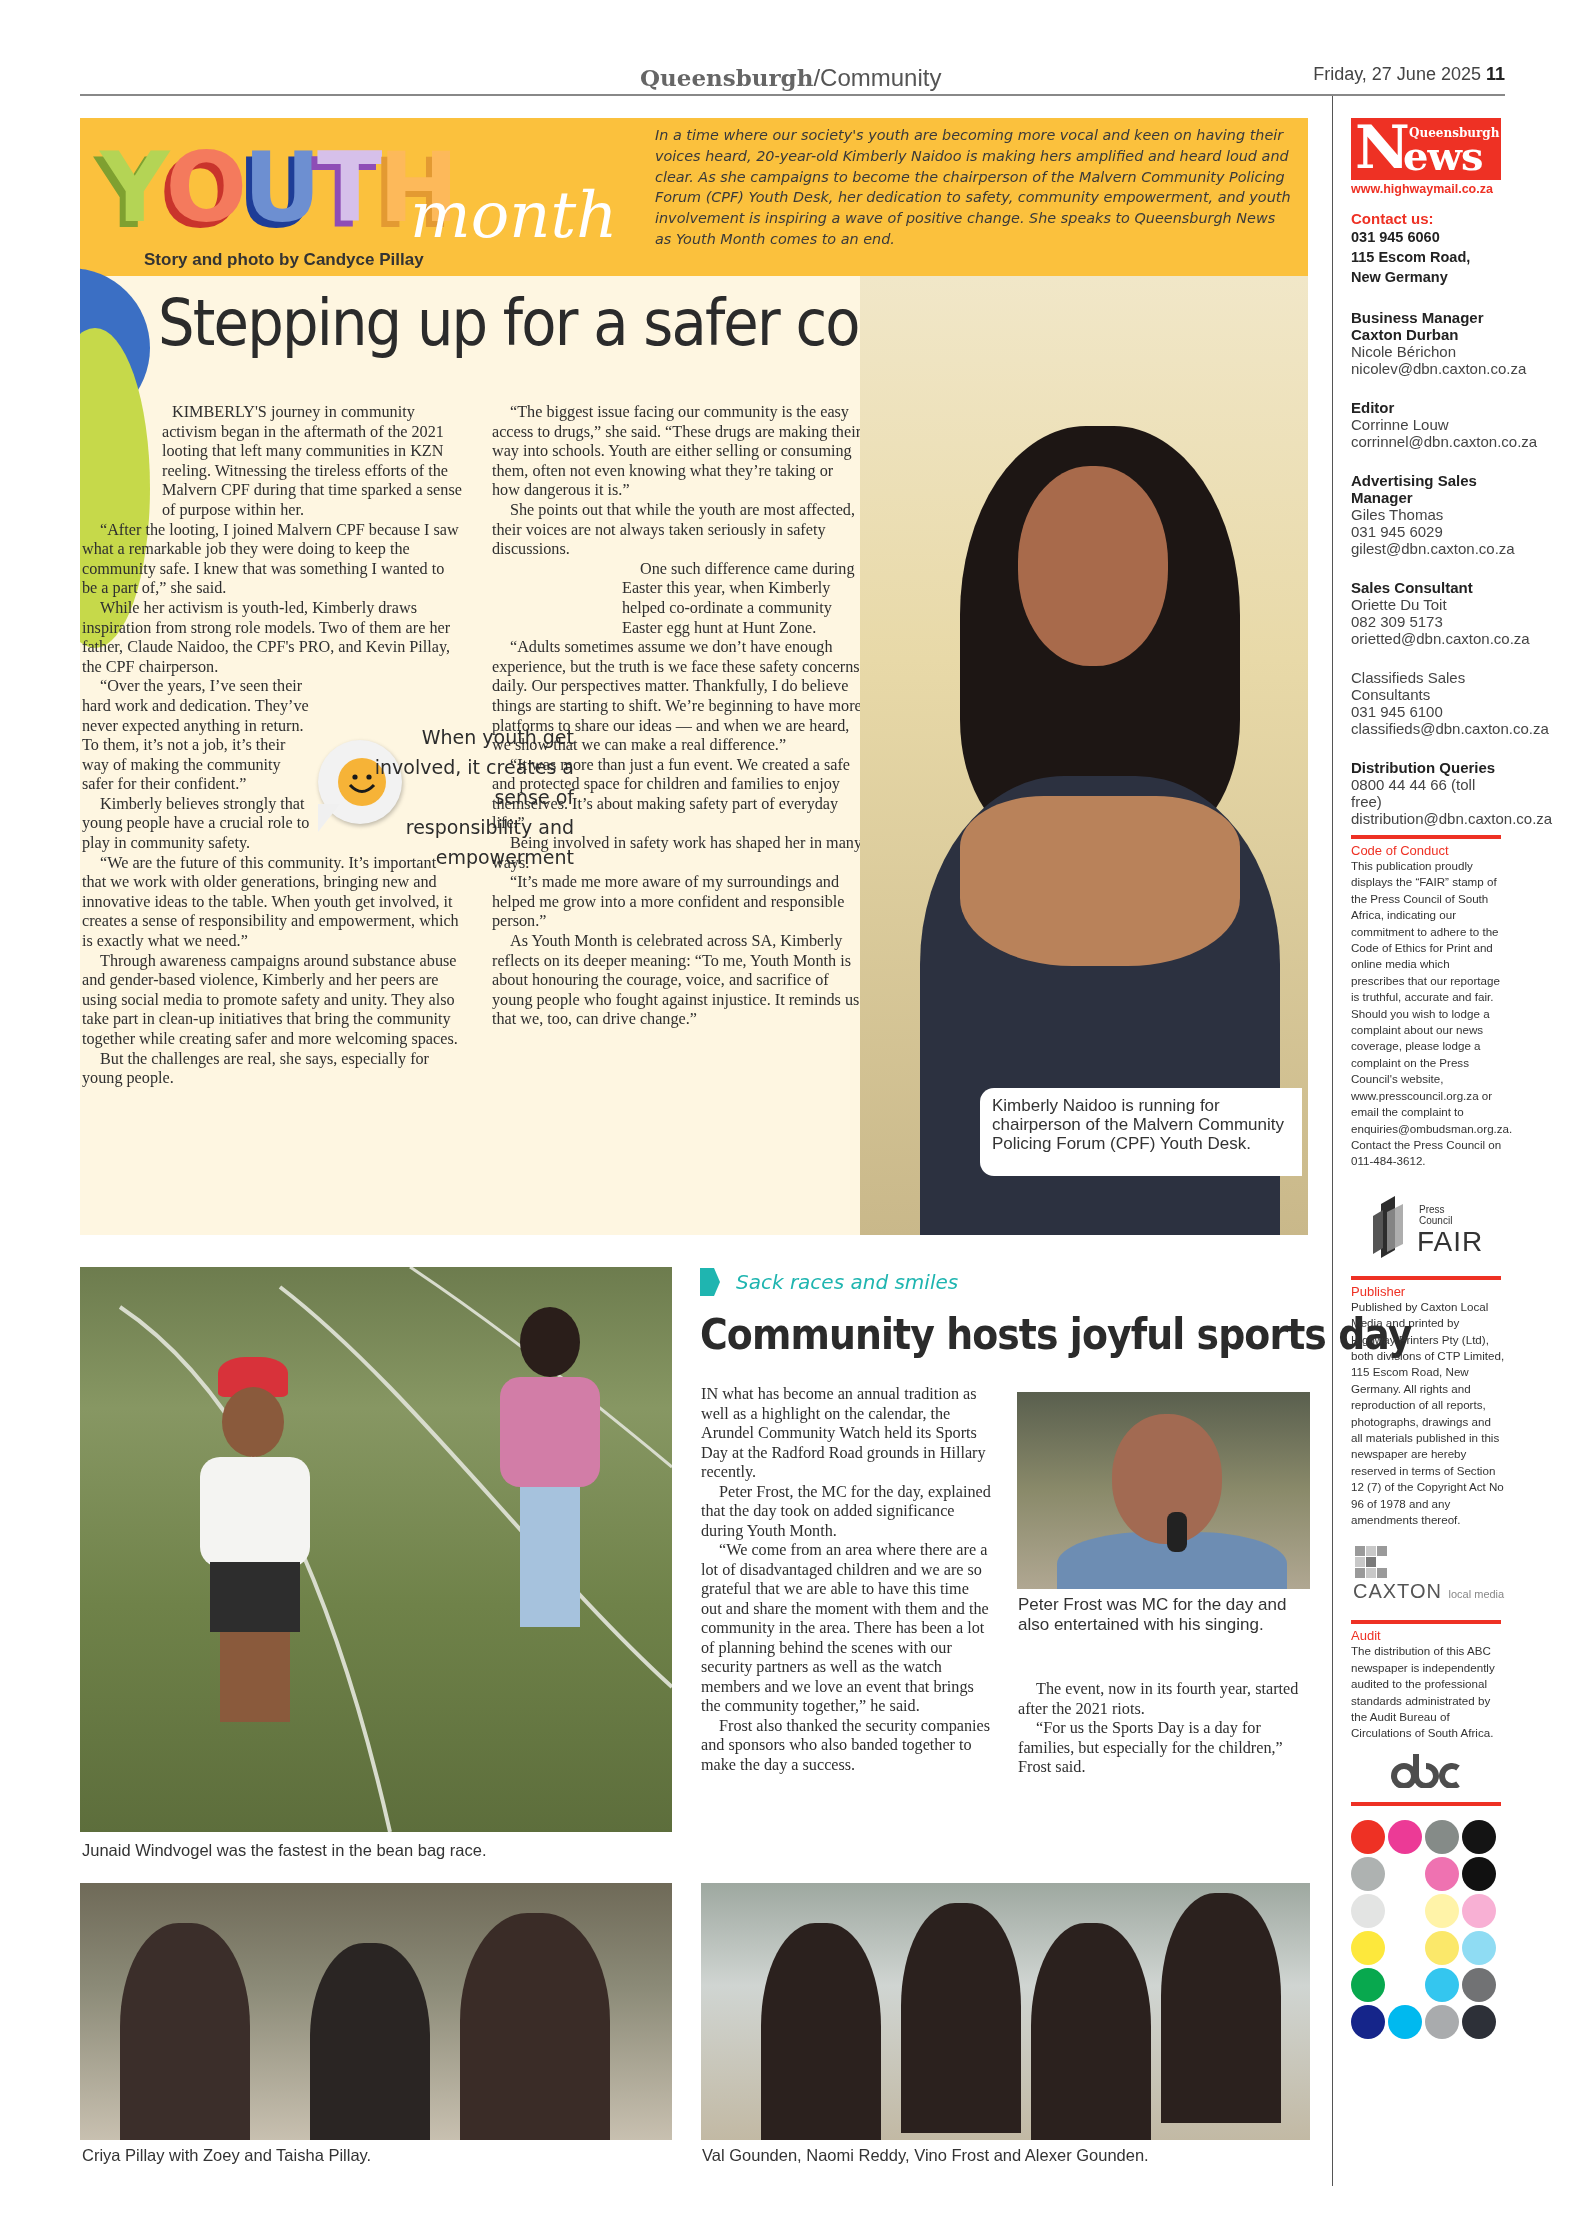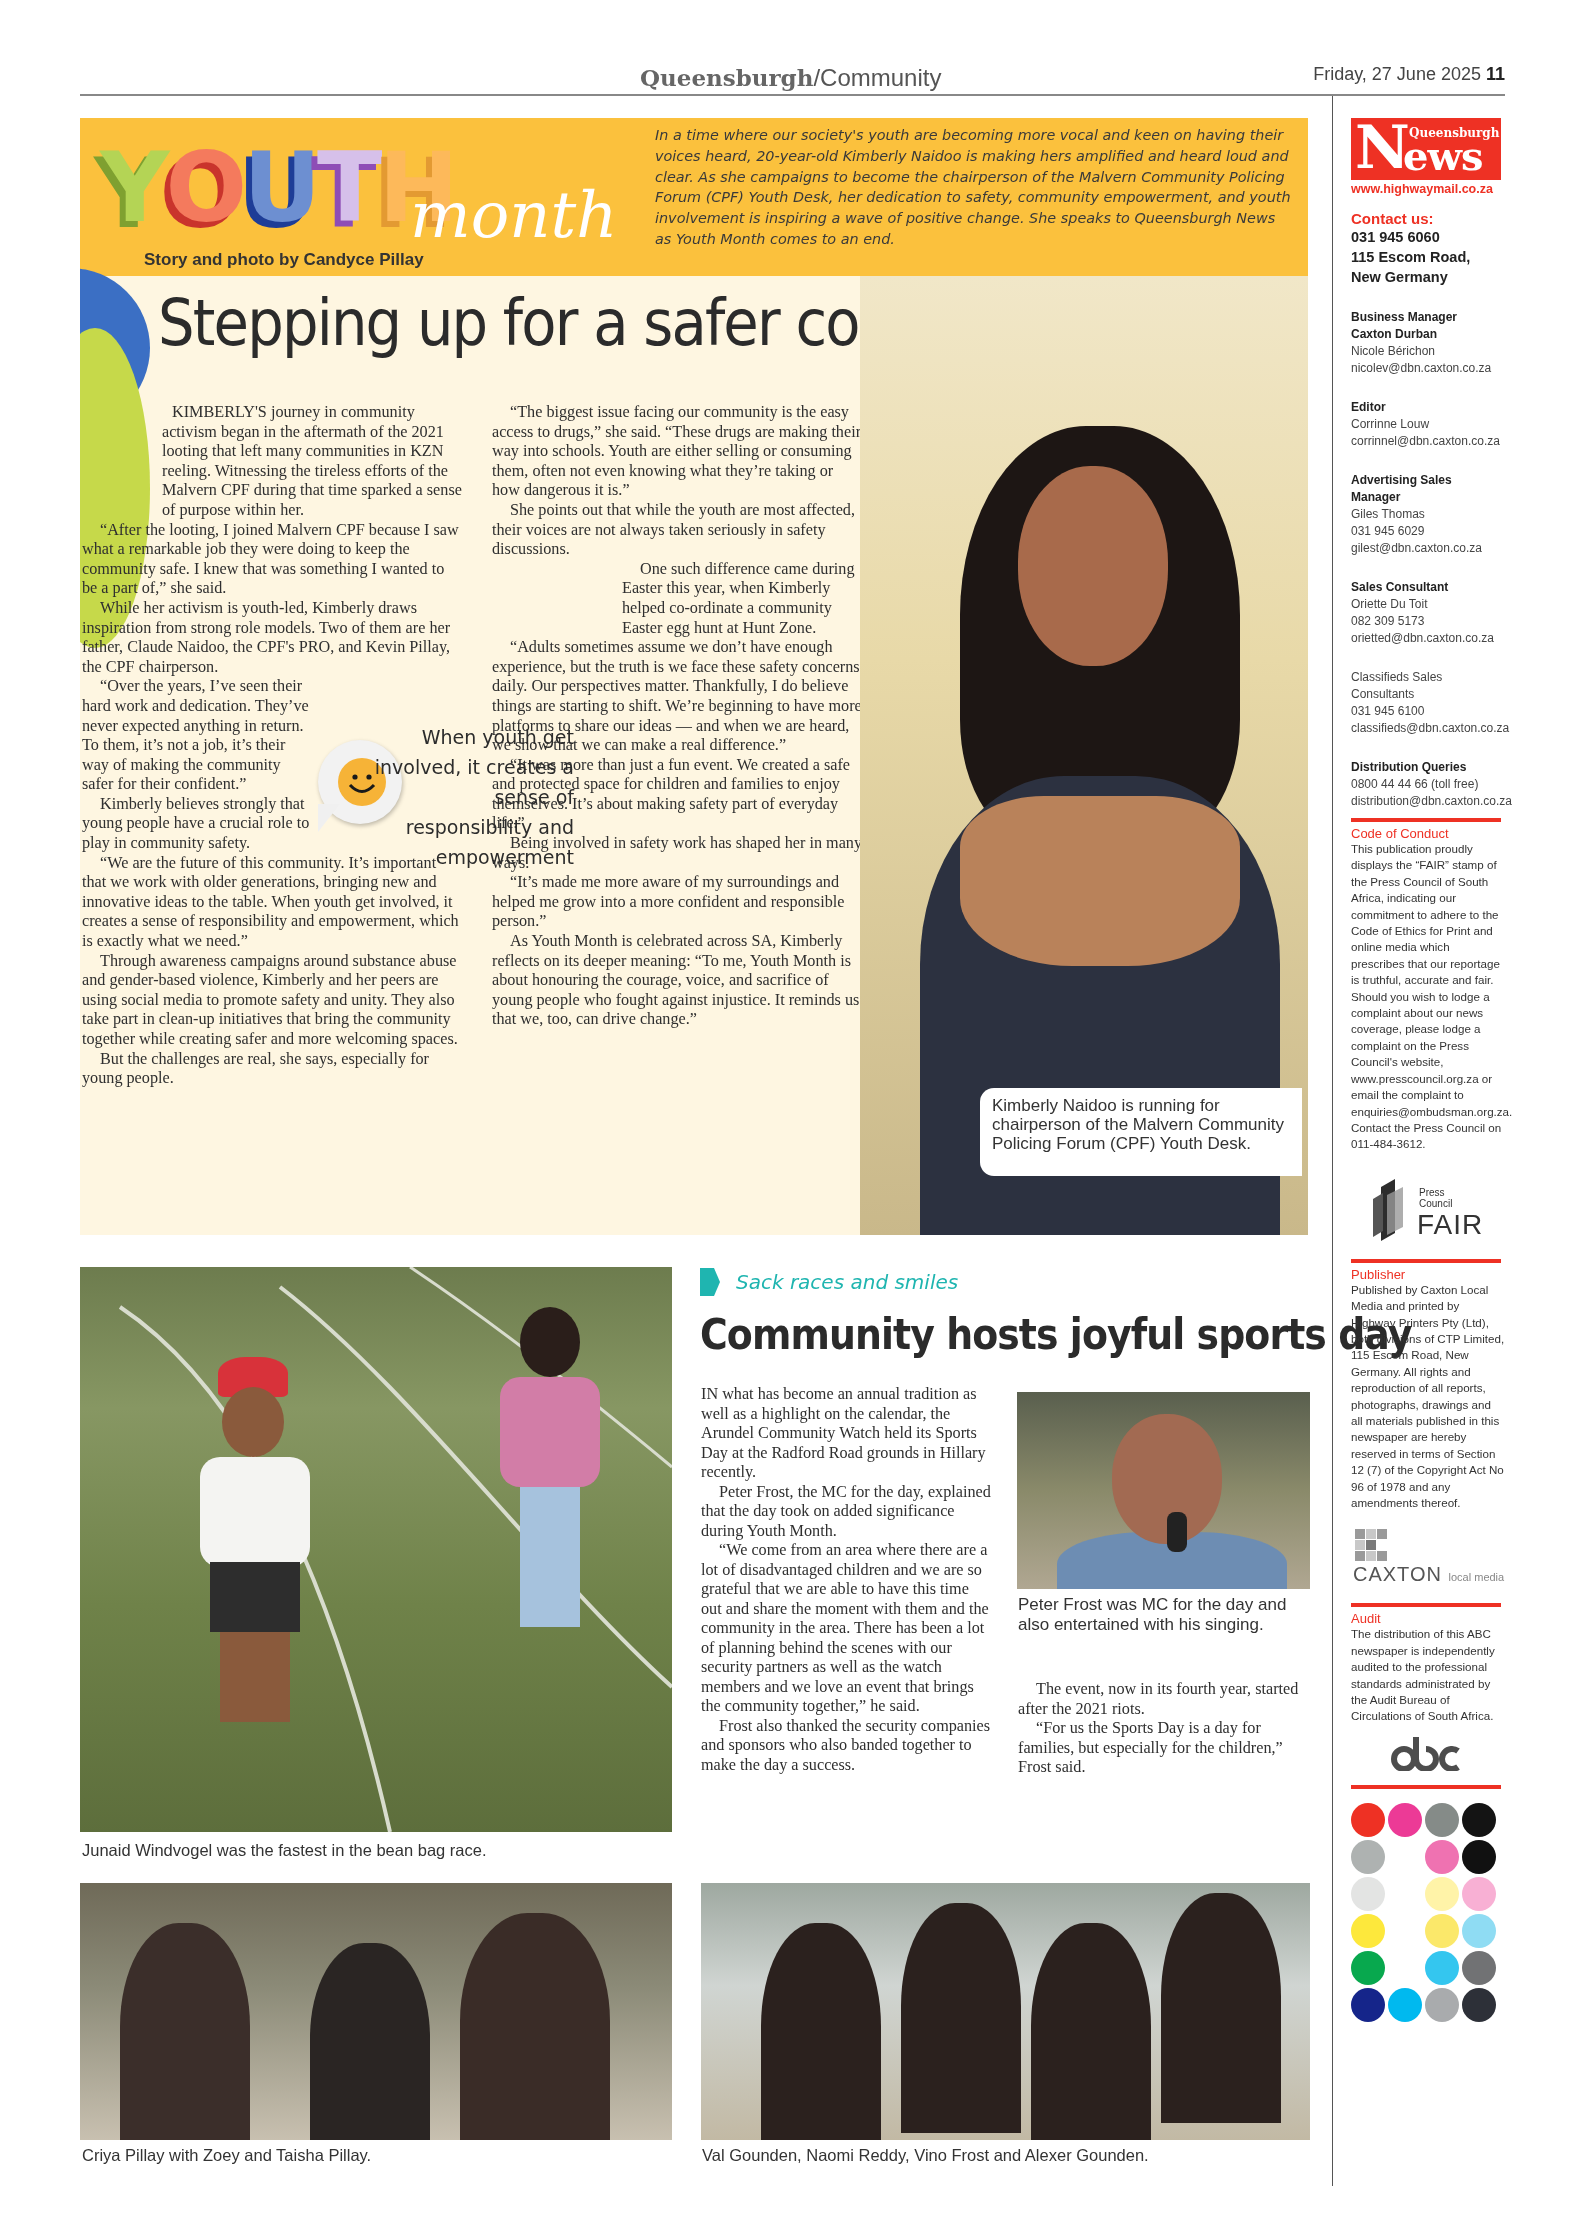--- a/index.html
+++ b/index.html
@@ -17,21 +17,21 @@
 
   
   .sidebar { position: absolute; left: 1332px; top: 96px; width: 173px; height: 2090px; border-left: 1px solid #555; padding-left: 18px; font-family: "Liberation Sans", sans-serif; }
   .logo { margin-top: 22px; width: 150px; height: 62px; background: #ee3124; position: relative; }
   .logo .big-n { position: absolute; left: 4px; top: -6px; font-family: "DejaVu Serif", serif; font-weight: 700; font-size: 60px; color: #fff; }
   .logo .qb { position: absolute; left: 58px; top: 8px; font-family: "DejaVu Serif", serif; font-weight: 700; font-size: 12px; color: #fff; }
   .logo .ews { position: absolute; left: 52px; top: 14px; font-family: "DejaVu Serif", serif; font-weight: 700; font-size: 40px; color: #fff; letter-spacing: -1px; }
   .logo-url { font-size: 12.5px; font-weight: 700; color: #ee3124; margin-top: 2px; }
   .contact-head { color: #ee3124; font-weight: 700; font-size: 15px; margin-top: 14px; }
   .contact-line { font-weight: 700; font-size: 14.5px; color: #222; line-height: 20px; }
-  .sb-block { margin-top: 22px; font-size: 12px; line-height: 17px; color: #444; }
+  .sb-block { margin-top: 22px; font-size: 15px; line-height: 17px; color: #444; }
   .sb-block .t { font-weight: 700; color: #222; }
   .sb-rule { height: 4px; background: #ee3124; width: 150px; margin-top: 8px; }
   .sb-red-head { color: #ee3124; font-weight: 400; font-size: 13px; margin-top: 4px; }
   .sb-para { font-size: 11.6px; line-height: 16.4px; color: #333; }
   .fair { position: relative; height: 80px; margin-top: 18px; }
   .fair .mark { position: absolute; left: 22px; top: 6px; width: 34px; height: 66px; }
   .fair .pc { position: absolute; left: 68px; top: 16px; font-size: 10px; line-height: 11px; color: #333; }
   .fair .fairtxt { position: absolute; left: 66px; top: 38px; font-size: 28px; color: #333; letter-spacing: 1px; }
   .caxton { position: relative; height: 68px; margin-top: 16px; }
   .caxton .cmark { position: absolute; left: 4px; top: 2px; width: 32px; height: 32px; }

